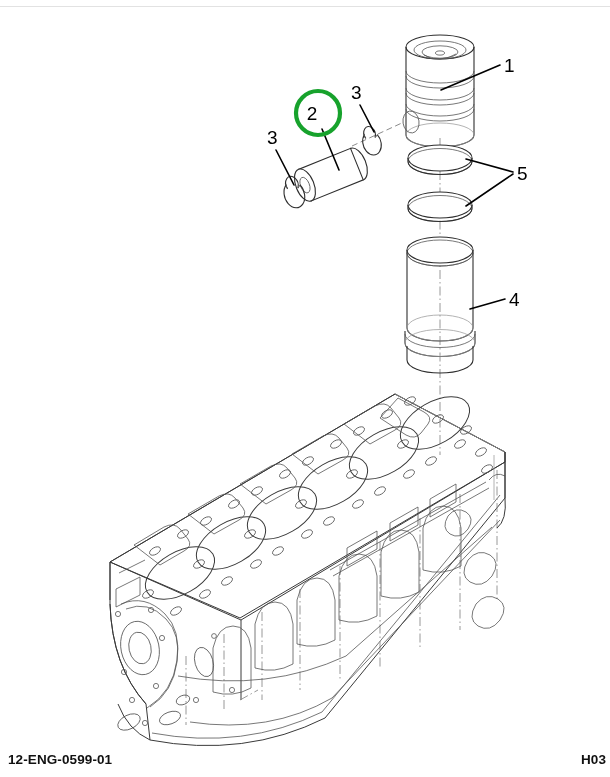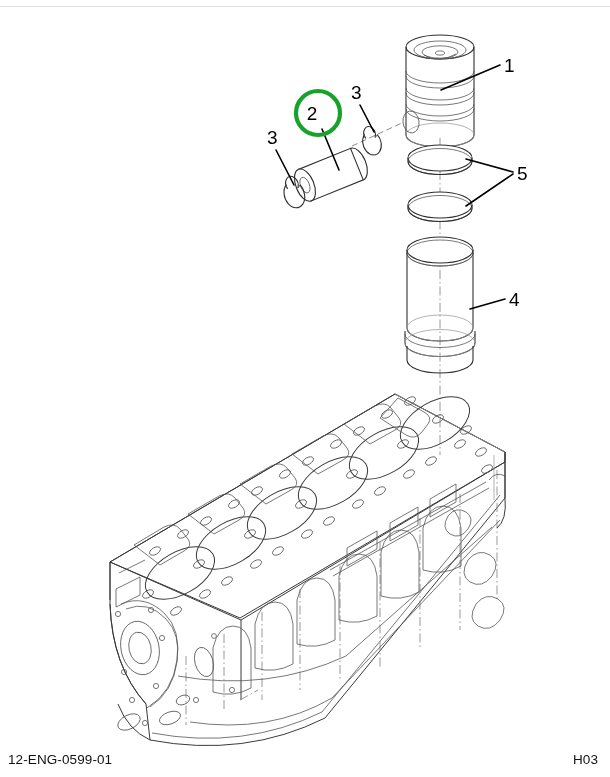--- a/index.html
+++ b/index.html
@@ -34,23 +34,24 @@
     width: 610px;
     height: 777px;
   }
   .footer {
     position: absolute;
     bottom: 10px;
     font-size: 13.5px;
     letter-spacing: 0.1px;
     color: #111;
     white-space: nowrap;
+    font-weight: bold;
   }
   #footer-left  { left: 8px; }
-  #footer-right { right: 12px; }
+  #footer-right { right: 4px; }
   
   .ln   { fill: none; stroke: #3a3a3a; stroke-width: 1; }
   .ln2  { fill: none; stroke: #2e2e2e; stroke-width: 1.1; }
   .thin { fill: none; stroke: #555555; stroke-width: 0.8; }
   .faint{ fill: none; stroke: #9a9a9a; stroke-width: 0.75; }
   .lead { fill: none; stroke: #000000; stroke-width: 1.6; stroke-linecap: round; }
   .ctr  { fill: none; stroke: #8c8c8c; stroke-width: 0.9;
           stroke-dasharray: 9 3 1.5 3; }
   .dashlink { fill: none; stroke: #7d7d7d; stroke-width: 0.9;
           stroke-dasharray: 6 3.5; }

